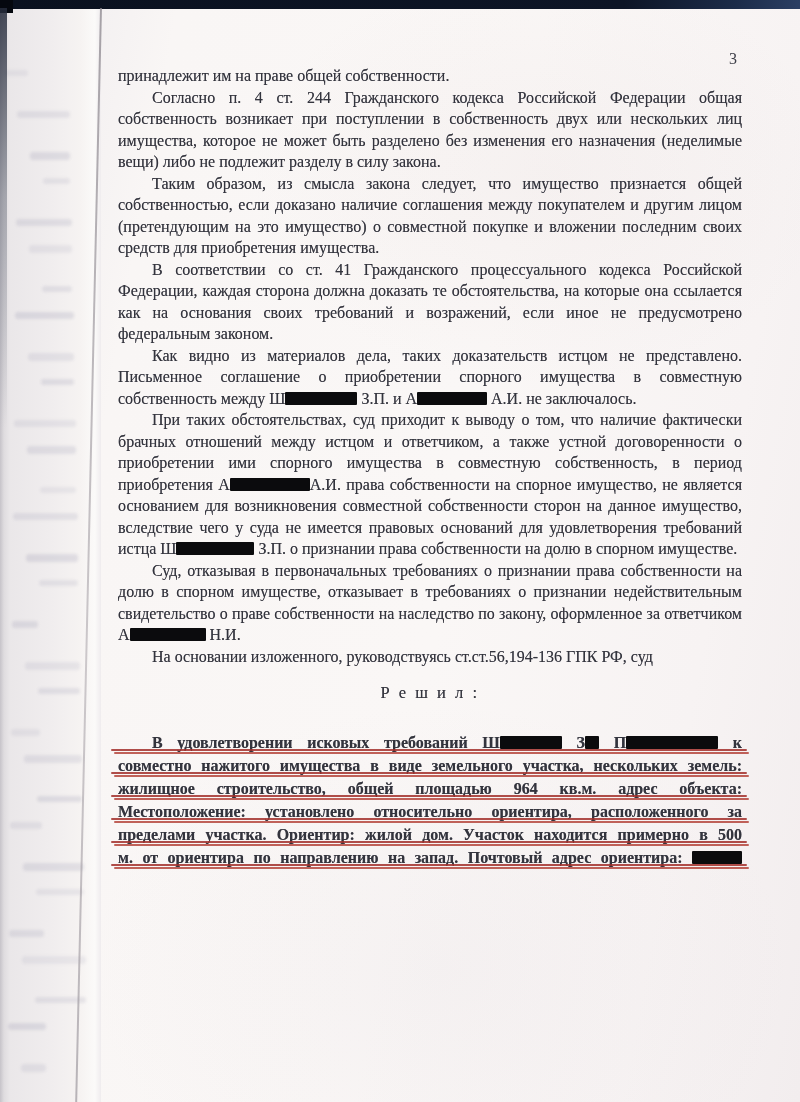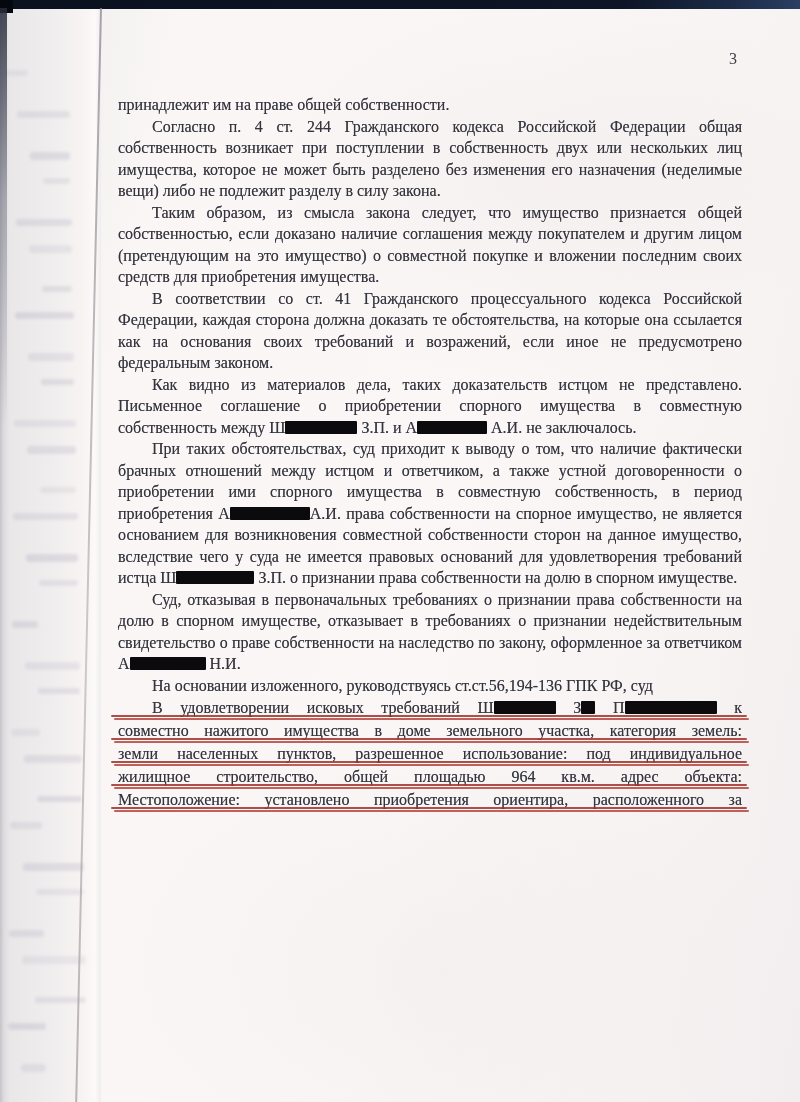--- a/index.html
+++ b/index.html
@@ -19,29 +19,29 @@
   .left-edge{position:absolute;left:0;top:8px;width:7px;height:420px;
     background:linear-gradient(180deg,rgba(38,44,60,0.85) 0%,rgba(90,96,110,0.45) 45%,rgba(160,160,170,0) 100%);}
   .left-margin{position:absolute;left:0;top:0;width:101px;height:1102px;
     background:linear-gradient(90deg,#c6c3c9 0%,#dfdcdf 4%,#eae7e9 10%,#f0edee 50%,#f6f3f2 80%,#fbfaf9 94%,#efecee 100%);}
   .fold-line{position:absolute;left:100px;top:8px;width:2px;height:1100px;
     background:linear-gradient(180deg,rgba(140,135,142,0.75),rgba(168,162,168,0.55) 60%,rgba(150,145,152,0.65));
     transform-origin:top center;transform:rotate(1.3deg);}
   .bleed-dash{position:absolute;border-radius:3px;background:rgba(118,120,152,0.20);filter:blur(1.6px);}
   
   .page-number{position:absolute;left:729px;top:50px;font-size:16px;color:#3c3d47;}
-  .doc{position:absolute;left:118px;top:94px;width:624px;font-size:16px;line-height:21.5px;
+  .doc{position:absolute;left:118px;top:65px;width:624px;font-size:16px;line-height:21.5px;
     text-align:justify;text-shadow:0 0 0.5px rgba(45,45,60,0.55);}
   .para{margin:0;}
   .para.indent{text-indent:34px;}
   .redact{display:inline-block;height:13px;background:#0b0b0d;vertical-align:-1px;border-radius:1px;}
   .decision-heading{margin:15px 0 27px 0;text-align:center;text-indent:0;letter-spacing:2.5px;font-size:16.5px;}
   .resolution{margin-top:0;}
   .res-line{position:relative;line-height:23px;height:23px;white-space:nowrap;
-    text-align:justify;text-align-last:justify;}
+    text-align:justify;text-align-last:justify;font-weight:bold;}
   .res-line.indent{text-indent:34px;}
   .res-line::before{content:'';position:absolute;left:-7px;right:-5px;bottom:2.5px;height:2px;
     background:rgba(162,47,42,0.85);border-radius:2px;}
   .res-line::after{content:'';position:absolute;left:-4px;right:-7px;bottom:-0.5px;height:2px;
     background:rgba(178,60,50,0.8);border-radius:2px;}
 </style>
 </head>
 <body>
 
 <div class="scan">
@@ -88,21 +88,23 @@
     <div>
         <p class="para">принадлежит им на праве общей собственности.</p>
         <p class="para indent">Согласно п. 4 ст. 244 Гражданского кодекса Российской Федерации общая собственность возникает при поступлении в собственность двух или нескольких лиц имущества, которое не может быть разделено без изменения его назначения (неделимые вещи) либо не подлежит разделу в силу закона.</p>
         <p class="para indent">Таким образом, из смысла закона следует, что имущество признается общей собственностью, если доказано наличие соглашения между покупателем и другим лицом (претендующим на это имущество) о совместной покупке и вложении последним своих средств для приобретения имущества.</p>
         <p class="para indent">В соответствии со ст. 41 Гражданского процессуального кодекса Российской Федерации, каждая сторона должна доказать те обстоятельства, на которые она ссылается как на основания своих требований и возражений, если иное не предусмотрено федеральным законом.</p>
         <p class="para indent">Как видно из материалов дела, таких доказательств истцом не представлено. Письменное соглашение о приобретении спорного имущества в совместную собственность между Ш<span class="redact" style="width: 72px;"></span> З.П. и А<span class="redact" style="width: 70px;"></span> А.И. не заключалось.</p>
         <p class="para indent">При таких обстоятельствах, суд приходит к выводу о том, что наличие фактически брачных отношений между истцом и ответчиком, а также устной договоренности о приобретении ими спорного имущества в совместную собственность, в период приобретения А<span class="redact" style="width: 80px;"></span>А.И. права собственности на спорное имущество, не является основанием для возникновения совместной собственности сторон на данное имущество, вследствие чего у суда не имеется правовых оснований для удовлетворения требований истца Ш<span class="redact" style="width: 78px;"></span> З.П. о признании права собственности на долю в спорном имуществе.</p>
         <p class="para indent">Суд, отказывая в первоначальных требованиях о признании права собственности на долю в спорном имуществе, отказывает в требованиях о признании недействительным свидетельство о праве собственности на наследство по закону, оформленное за ответчиком А<span class="redact" style="width: 76px;"></span> Н.И.</p>
         <p class="para indent">На основании изложенного, руководствуясь ст.ст.56,194-136 ГПК РФ, суд</p>
       </div>
+    <p class="para decision-heading">Р е ш и л :</p>
     <div class="resolution">
         <div class="res-line indent">В удовлетворении исковых требований Ш<span class="redact" style="width: 62px;"></span> З<span class="redact" style="width: 14px;"></span> П<span class="redact" style="width: 92px;"></span> к</div>
-        <div class="res-line">совместно нажитого имущества в доме земельного участка, категория земель:</div>
-        <div class="res-line">земли населенных пунктов, разрешенное использование: под индивидуальное</div>
+        <div class="res-line">совместно нажитого имущества в виде земельного участка, нескольких земель:</div>
         <div class="res-line">жилищное строительство, общей площадью 964 кв.м. адрес объекта:</div>
-        <div class="res-line">Местоположение: установлено приобретения ориентира, расположенного за</div>
+        <div class="res-line">Местоположение: установлено относительно ориентира, расположенного за</div>
+        <div class="res-line">пределами участка. Ориентир: жилой дом. Участок находится примерно в 500</div>
+        <div class="res-line">м. от ориентира по направлению на запад. Почтовый адрес ориентира: <span class="redact" style="width: 50px;"></span></div>
       </div>
   </div>
 </div>
 
 </body></html>

